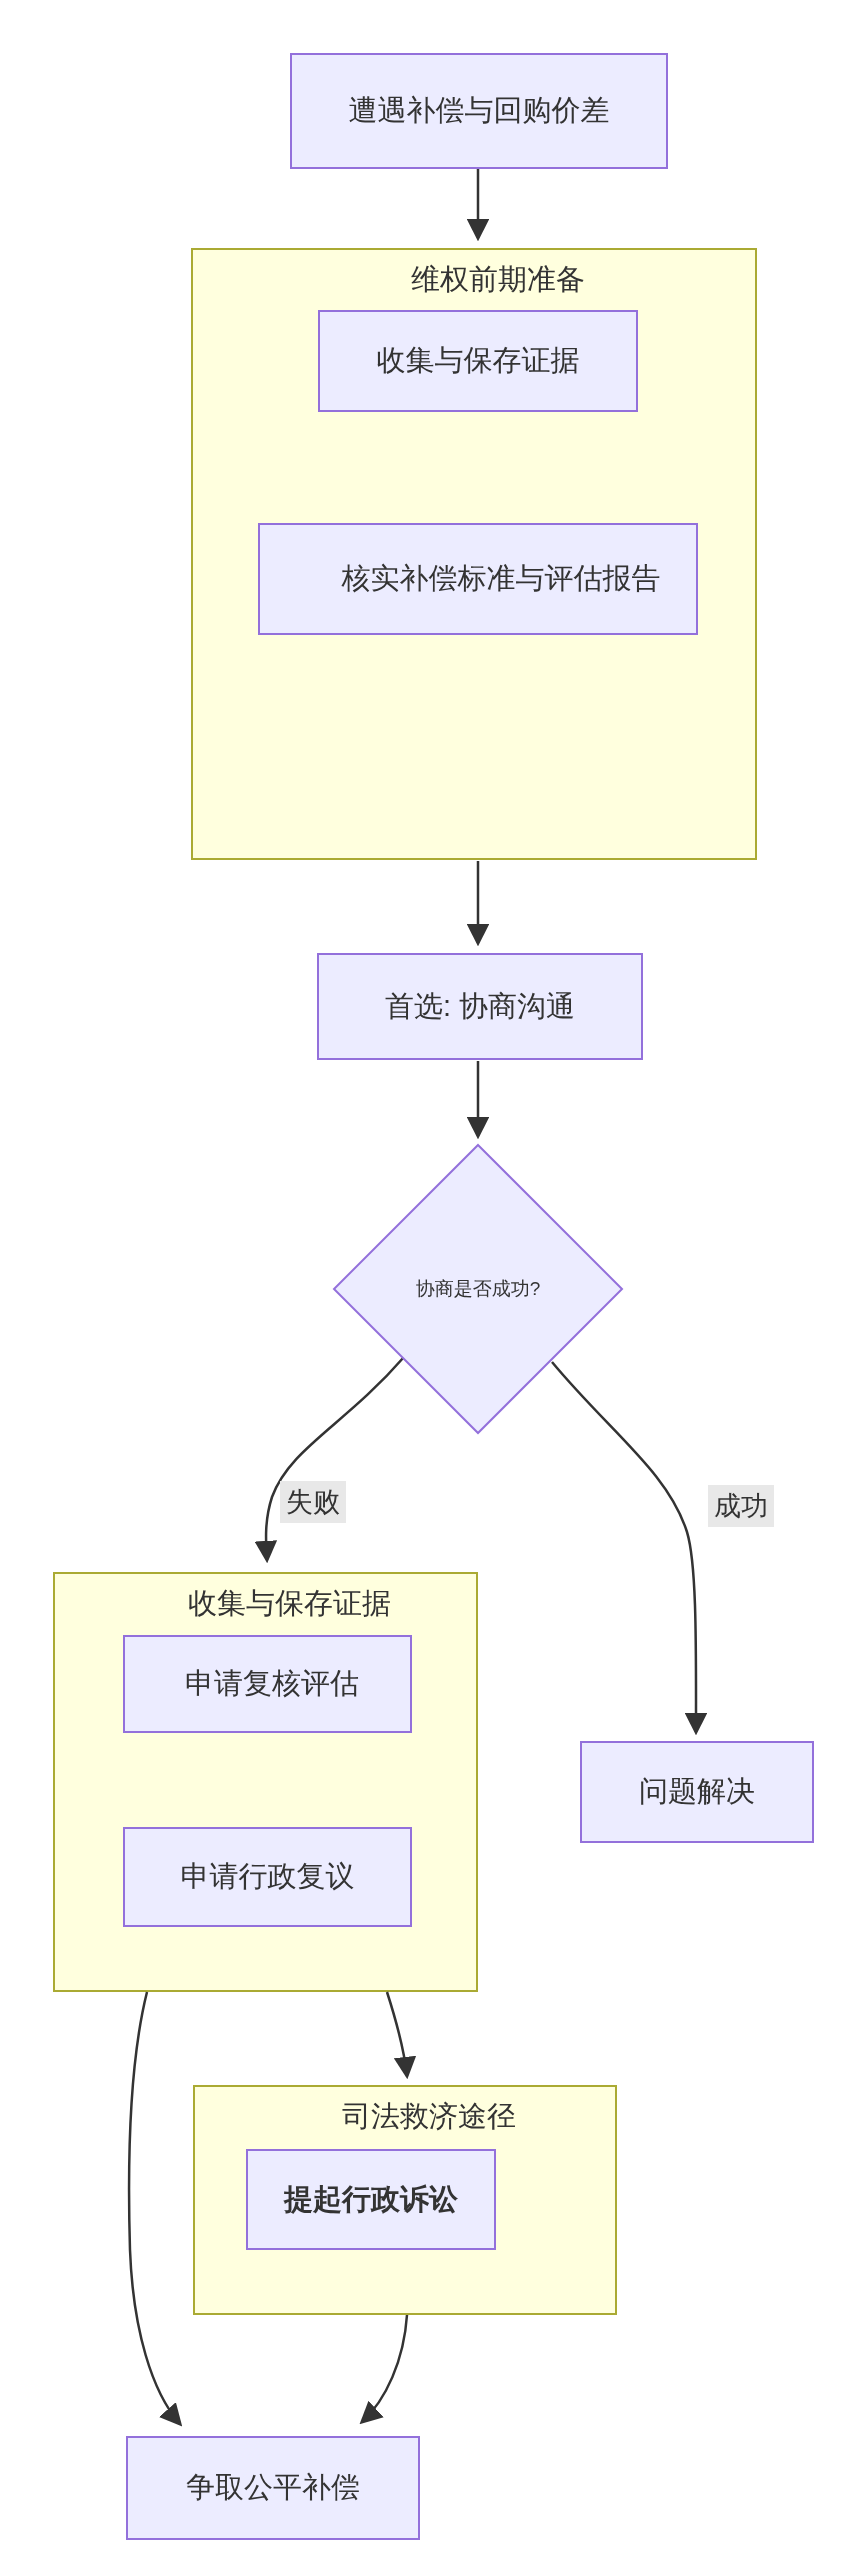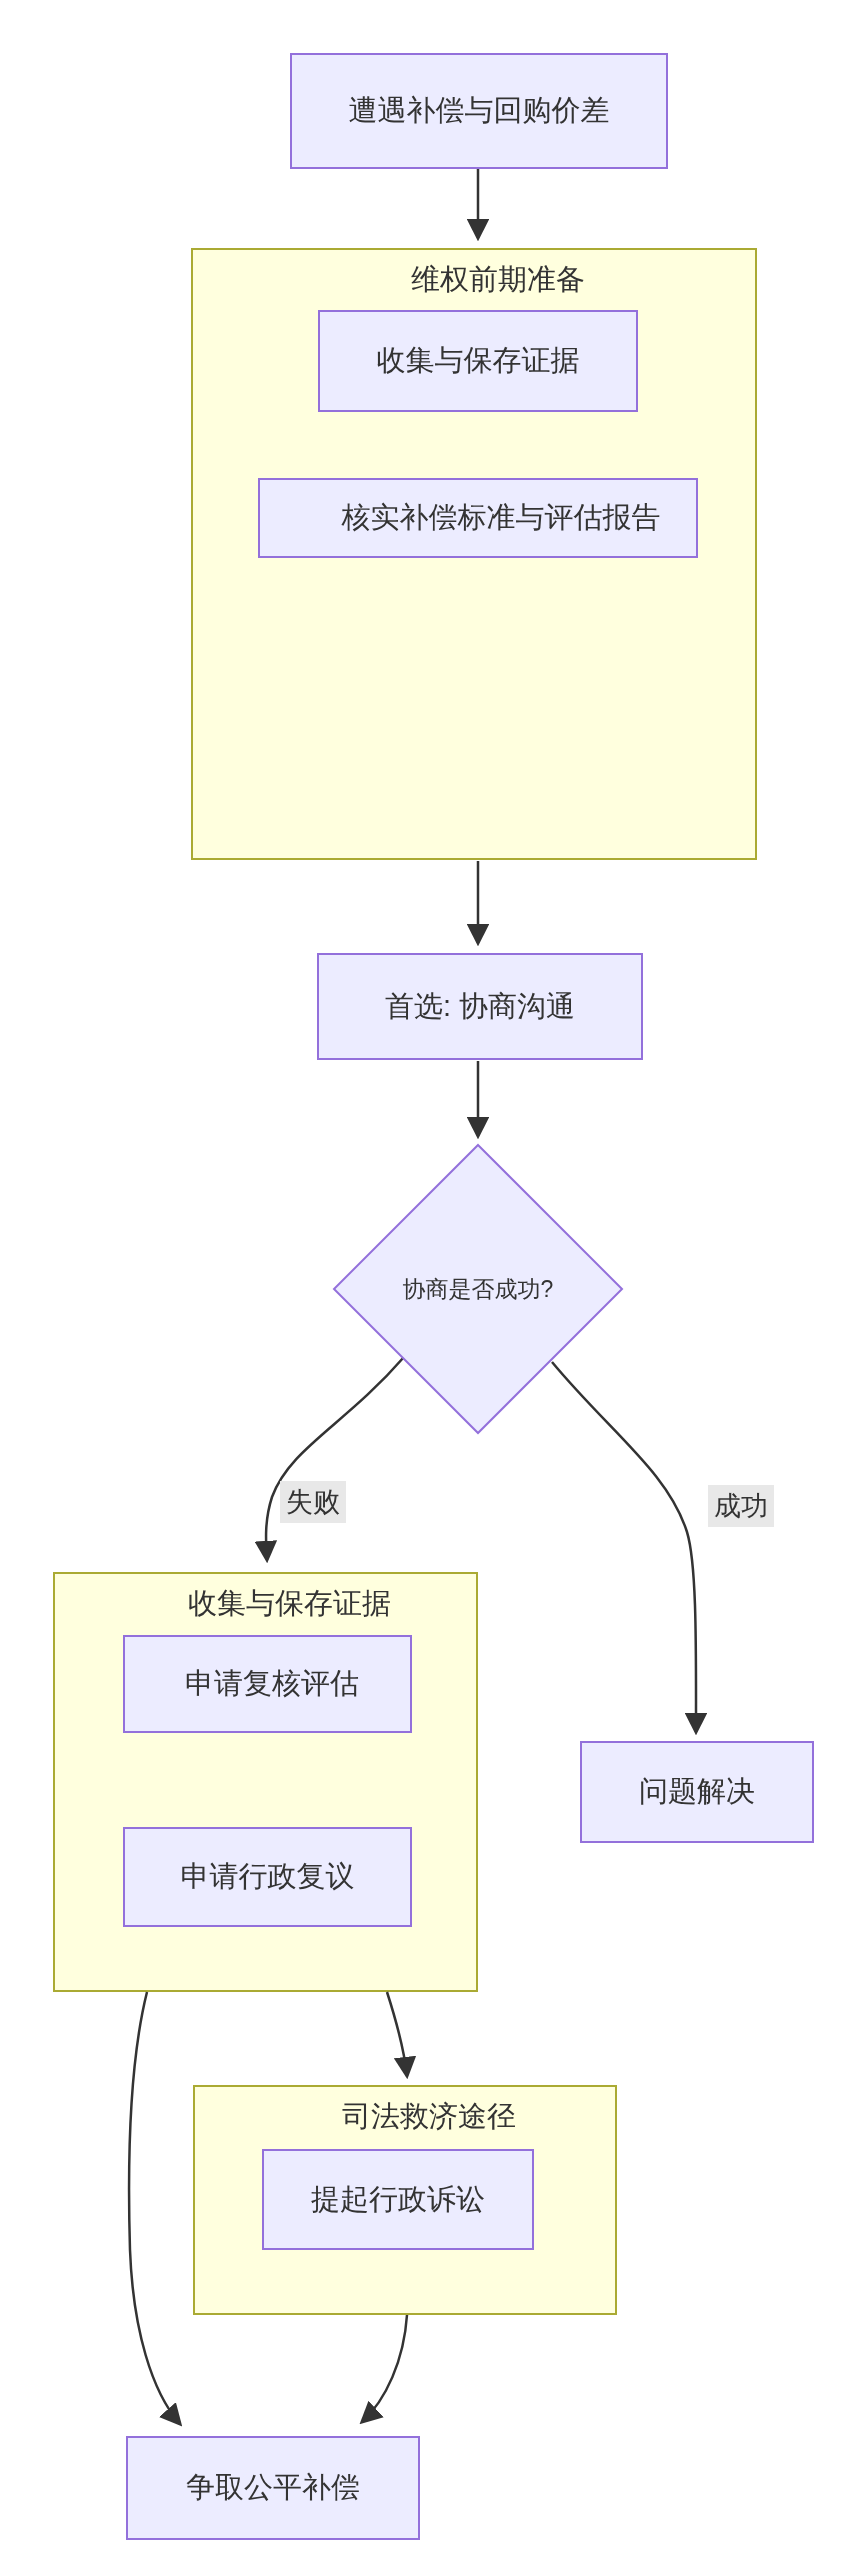--- a/index.html
+++ b/index.html
@@ -11,21 +11,21 @@
   html,body{margin:0;padding:0;}
   body{background:var(--background);font-family:"Liberation Sans","DejaVu Sans",sans-serif;}
   .canvas{position:relative;width:857px;height:2560px;background:var(--background);overflow:hidden;}
   .cluster{position:absolute;background:var(--cluster-fill);border:2px solid var(--cluster-border);box-sizing:border-box;}
   .cluster-title{position:absolute;top:10px;left:0;width:100%;text-align:center;
     font-size:29px;color:var(--text);white-space:nowrap;margin-left:24px;}
   .node{position:absolute;background:var(--node-fill);border:2px solid var(--node-border);
     box-sizing:border-box;display:flex;align-items:center;justify-content:center;
     font-size:29px;color:var(--text);white-space:nowrap;}
   .diamond-label{position:absolute;display:flex;align-items:center;justify-content:center;
-    font-size:23px;color:var(--text);white-space:nowrap;background:transparent;border:none;}
+    font-size:19px;color:var(--text);white-space:nowrap;background:transparent;border:none;}
   .edges{position:absolute;left:0;top:0;pointer-events:none;}
   .edge{stroke:var(--edge-stroke);stroke-width:2.5;fill:none;}
   .arrow-fill{fill:var(--edge-stroke);}
   .diamond-shape{fill:var(--node-fill);stroke:var(--node-border);stroke-width:2;}
   .edge-label{position:absolute;transform:translate(-50%,-50%);background:var(--edge-label-bg);
     color:var(--text);font-size:27px;padding:3px 6px;white-space:nowrap;margin-left:46px;}
 </style>
 </head>
 <body>
 
@@ -59,33 +59,33 @@
     <path class="edge" marker-end="url(#arrowhead)" d="M147,1992 C130,2060 127,2150 130,2250 C133,2330 152,2392 180,2424"></path>
     <path class="edge" marker-end="url(#arrowhead)" d="M407,2315 C404,2360 386,2400 362,2422"></path>
 
     <polygon class="diamond-shape" points="478,1145 622,1289 478,1433 334,1289"></polygon>
   </svg>
 
   <div class="node" style="left:290px;top:53px;width:378px;height:116px;">遭遇补偿与回购价差</div>
 
   <div class="node" style="left:318px;top:310px;width:320px;height:102px;">收集与保存证据</div>
 
-  <div class="node" style="left:258px;top:478px;width:440px;height:80px;padding-left:46px;">核实补偿标准与评估报告</div>
+  <div class="node" style="left:258px;top:523px;width:440px;height:112px;padding-left:46px;">核实补偿标准与评估报告</div>
 
 
   <div class="node" style="left:317px;top:953px;width:326px;height:107px;">首选: 协商沟通</div>
 
   <div class="diamond-label" style="left:334px;top:1263px;width:288px;height:52px;">协商是否成功?</div>
 
   <div class="node" style="left:123px;top:1635px;width:289px;height:98px;padding-left:9px;">申请复核评估</div>
 
   <div class="node" style="left:123px;top:1827px;width:289px;height:100px;">申请行政复议</div>
 
   <div class="node" style="left:580px;top:1741px;width:234px;height:102px;">问题解决</div>
 
-  <div class="node" style="left:262px;top:2149px;width:272px;height:101px;">提起行政诉讼</div>
+  <div class="node" style="left:246px;top:2149px;width:250px;height:101px;font-weight:bold;">提起行政诉讼</div>
 
   <div class="node" style="left:126px;top:2436px;width:294px;height:104px;">争取公平补偿</div>
 
   <div class="edge-label" style="left:267px;top:1502px;">失败</div>
   <div class="edge-label" style="left:695px;top:1506px;">成功</div>
 
 </div>
 
 </body></html>

